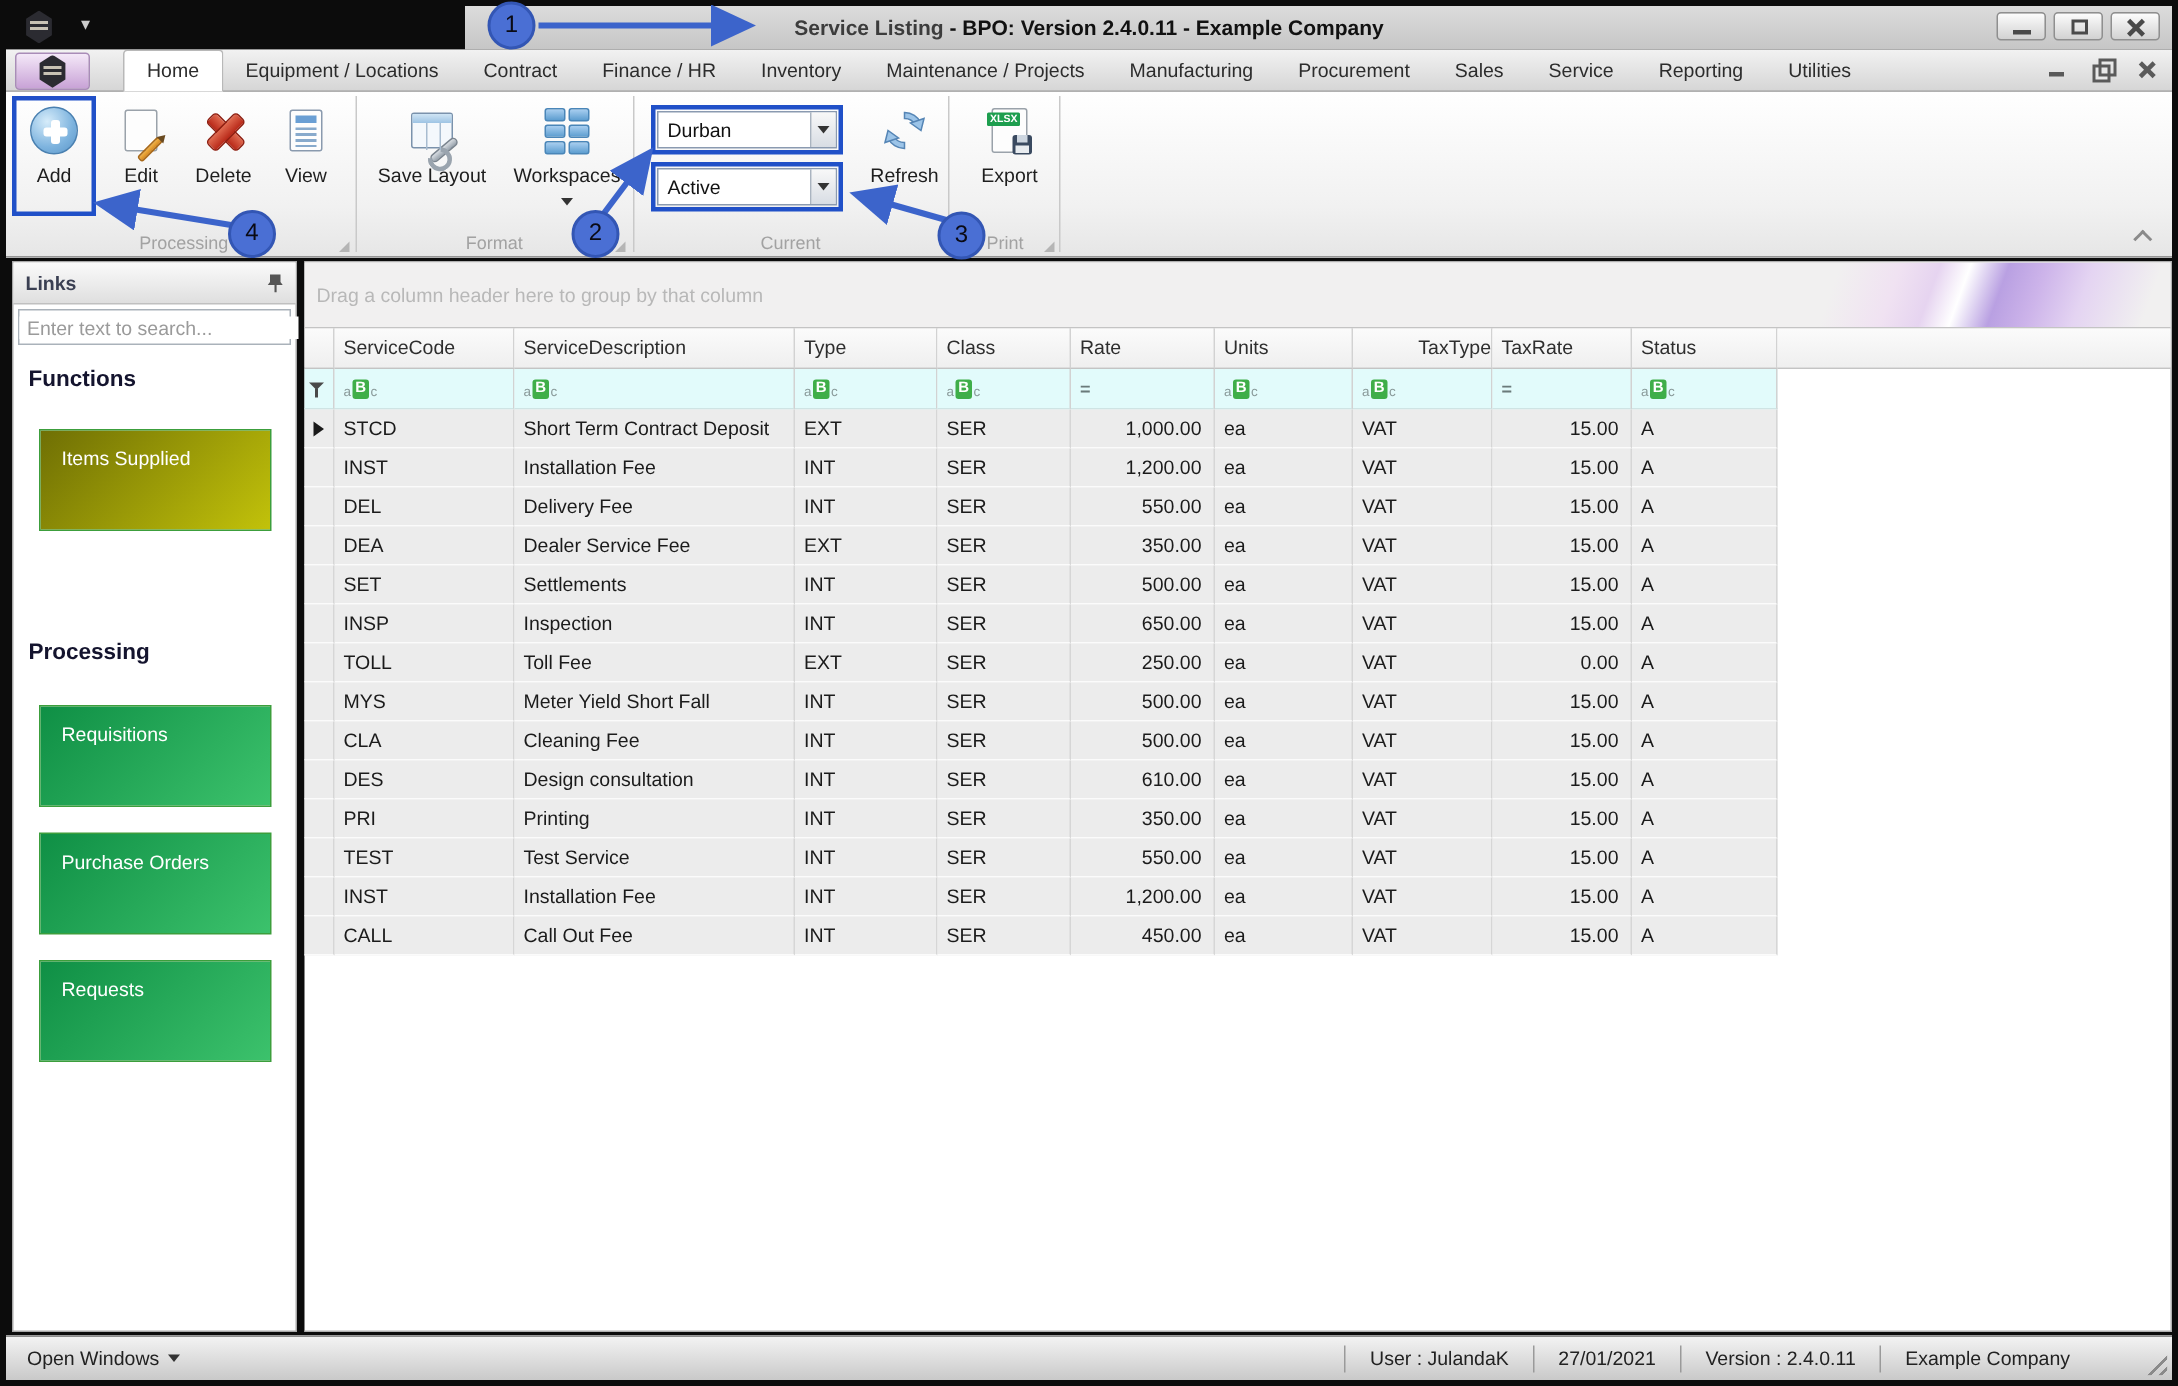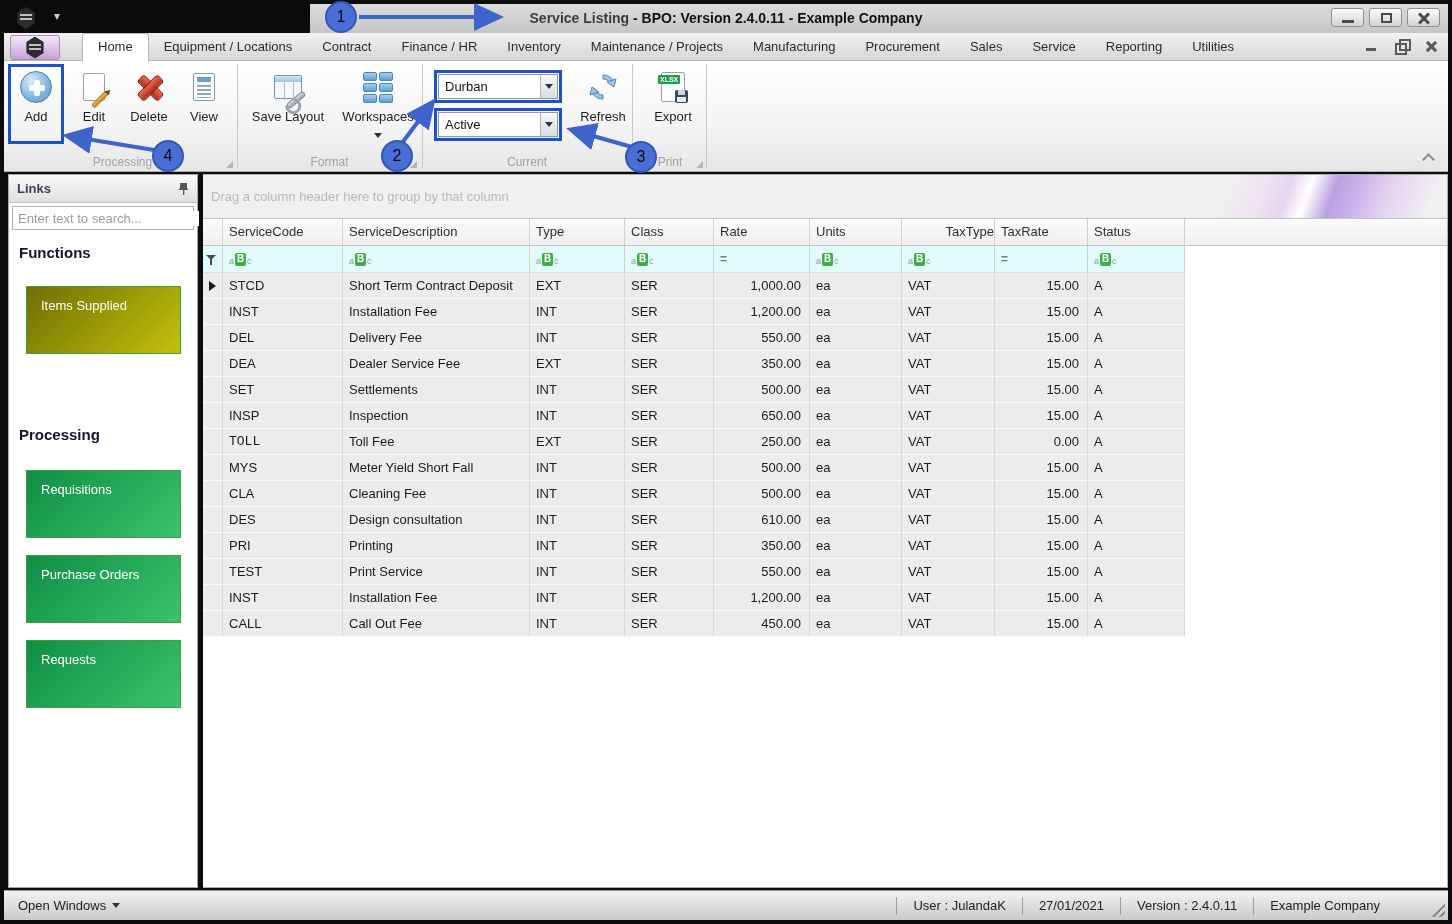--- a/index.html
+++ b/index.html
@@ -515,21 +515,21 @@
           <div class="dcell" style="width: 89px;">SER</div>
           <div class="dcell num" style="width: 96px;">650.00</div>
           <div class="dcell" style="width: 92px;">ea</div>
           <div class="dcell" style="width: 93px;">VAT</div>
           <div class="dcell num" style="width: 93px;">15.00</div>
           <div class="dcell" style="width: 97px;">A</div>
           <div class="dcell fill"></div>
         </div>
         <div class="drow">
           <div class="dcell ind"></div>
-          <div class="dcell" style="width: 120px; font-family: Liberation Mono, monospace;">TOLL</div>
+          <div class="dcell" style="width: 120px;">TOLL</div>
           <div class="dcell" style="width: 187px;">Toll Fee</div>
           <div class="dcell" style="width: 95px;">EXT</div>
           <div class="dcell" style="width: 89px;">SER</div>
           <div class="dcell num" style="width: 96px;">250.00</div>
           <div class="dcell" style="width: 92px;">ea</div>
           <div class="dcell" style="width: 93px;">VAT</div>
           <div class="dcell num" style="width: 93px;">0.00</div>
           <div class="dcell" style="width: 97px;">A</div>
           <div class="dcell fill"></div>
         </div>
@@ -581,21 +581,21 @@
           <div class="dcell num" style="width: 96px;">350.00</div>
           <div class="dcell" style="width: 92px;">ea</div>
           <div class="dcell" style="width: 93px;">VAT</div>
           <div class="dcell num" style="width: 93px;">15.00</div>
           <div class="dcell" style="width: 97px;">A</div>
           <div class="dcell fill"></div>
         </div>
         <div class="drow">
           <div class="dcell ind"></div>
           <div class="dcell" style="width: 120px;">TEST</div>
-          <div class="dcell" style="width: 187px;">Print Service</div>
+          <div class="dcell" style="width: 187px;">Test Service</div>
           <div class="dcell" style="width: 95px;">INT</div>
           <div class="dcell" style="width: 89px;">SER</div>
           <div class="dcell num" style="width: 96px;">550.00</div>
           <div class="dcell" style="width: 92px;">ea</div>
           <div class="dcell" style="width: 93px;">VAT</div>
           <div class="dcell num" style="width: 93px;">15.00</div>
           <div class="dcell" style="width: 97px;">A</div>
           <div class="dcell fill"></div>
         </div>
         <div class="drow">

